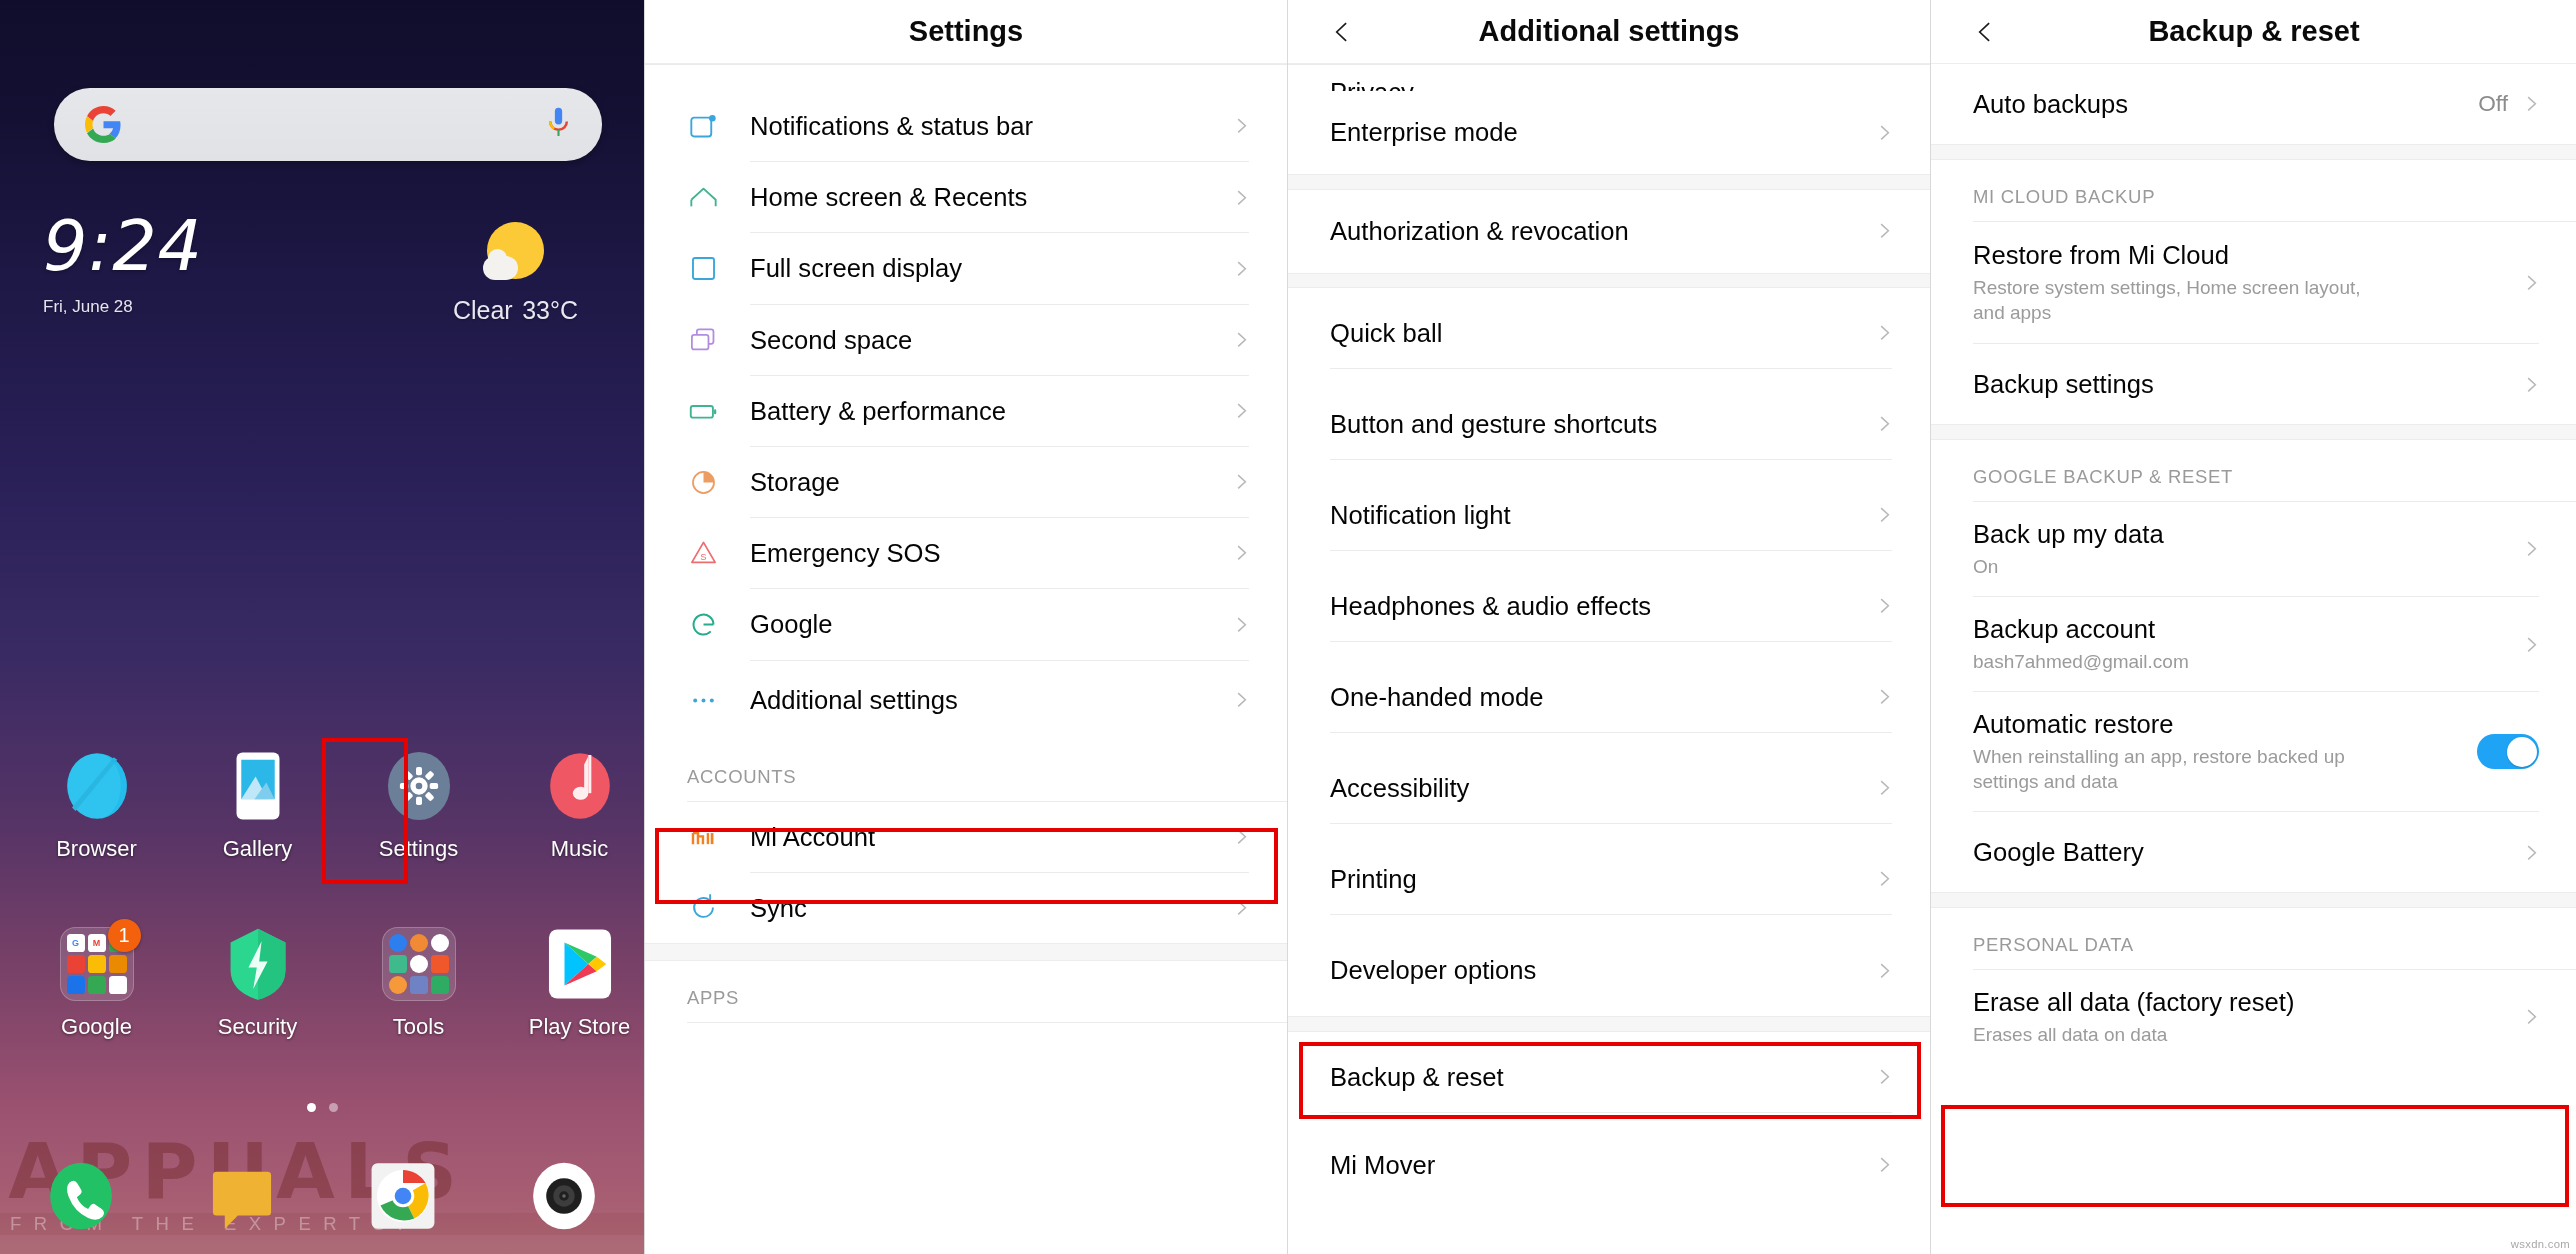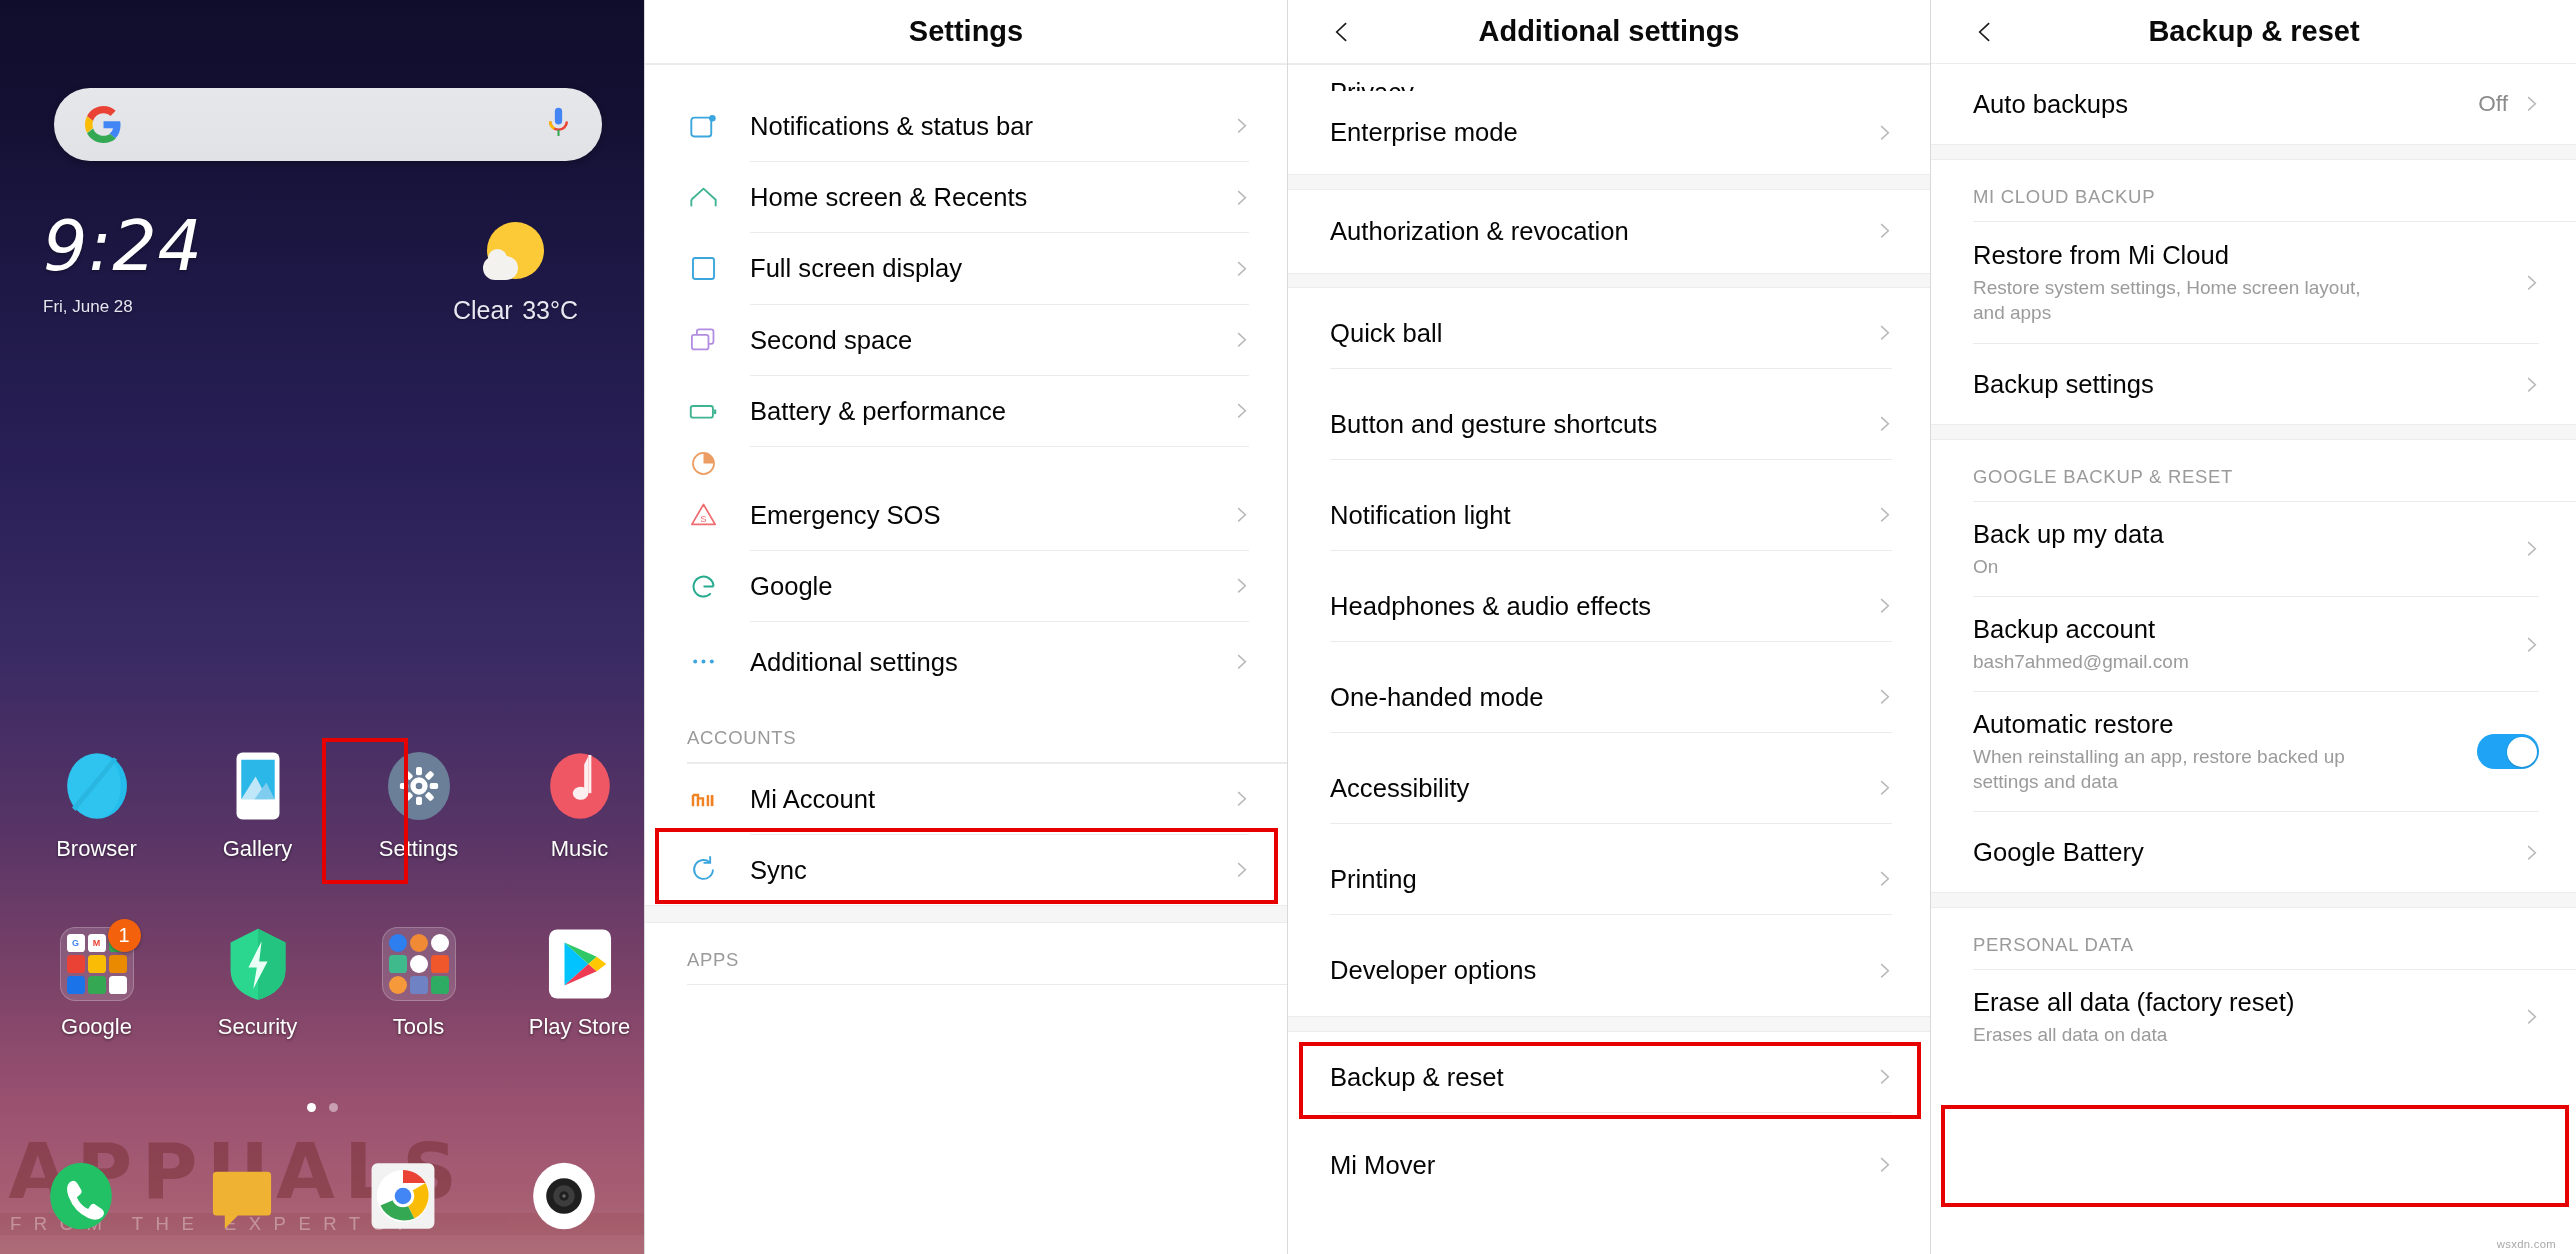--- a/index.html
+++ b/index.html
@@ -230,21 +230,21 @@
 
   
   .cut-row { height: 27px; overflow: hidden; position: relative; }
   .cut-row .sliver {
     position: absolute; left: 42px; bottom: 0;
     font-size: 25.6px; color: #050505; line-height: 1;
     height: 10.7px; overflow: hidden;
   }
 
   #wsxdn-mark {
-    position: absolute; right: 21px; bottom: 4.8px;
+    position: absolute; right: 7px; bottom: 4.8px;
     font-size: 11.3px; color: #a8a8a8; letter-spacing: 0.3px;
   }
 </style>
 </head>
 <body>
 
 <div id="home-panel">
 
   <div id="search-bar">
     <svg class="g-logo" viewBox="0 0 48 48">
@@ -540,20 +540,28 @@
       </div>
     </div>
 
     <div class="list-row">
       <div class="row-icon">
         <svg viewBox="0 0 56 56" width="31" height="31">
           <circle cx="28" cy="28" r="19" fill="none" stroke="#eb9d63" stroke-width="3.2"></circle>
           <path d="M28 28 L28 9 A19 19 0 0 1 47 28 Z" fill="#eb9d63"></path>
         </svg>
       </div>
+      <div class="row-inner">
+        <div class="row-texts">
+            <div class="row-label">Storage</div>
+          </div>
+        <svg class="row-chevron" viewBox="0 0 26 26">
+            <path d="M7 2 L19 13 L7 24" fill="none" stroke="#b8b8b8" stroke-width="2.6"></path>
+          </svg>
+      </div>
     </div>
 
     <div class="list-row">
       <div class="row-icon">
         <svg viewBox="0 0 56 56" width="31" height="31">
           <path d="M28 8 L49 44 L7 44 Z" fill="none" stroke="#ef6d72" stroke-width="3.2" stroke-linejoin="round"></path>
           <text x="28" y="39" font-size="17" fill="#ef6d72" text-anchor="middle" font-family="Liberation Sans, sans-serif">S</text>
         </svg>
       </div>
       <div class="row-inner">

